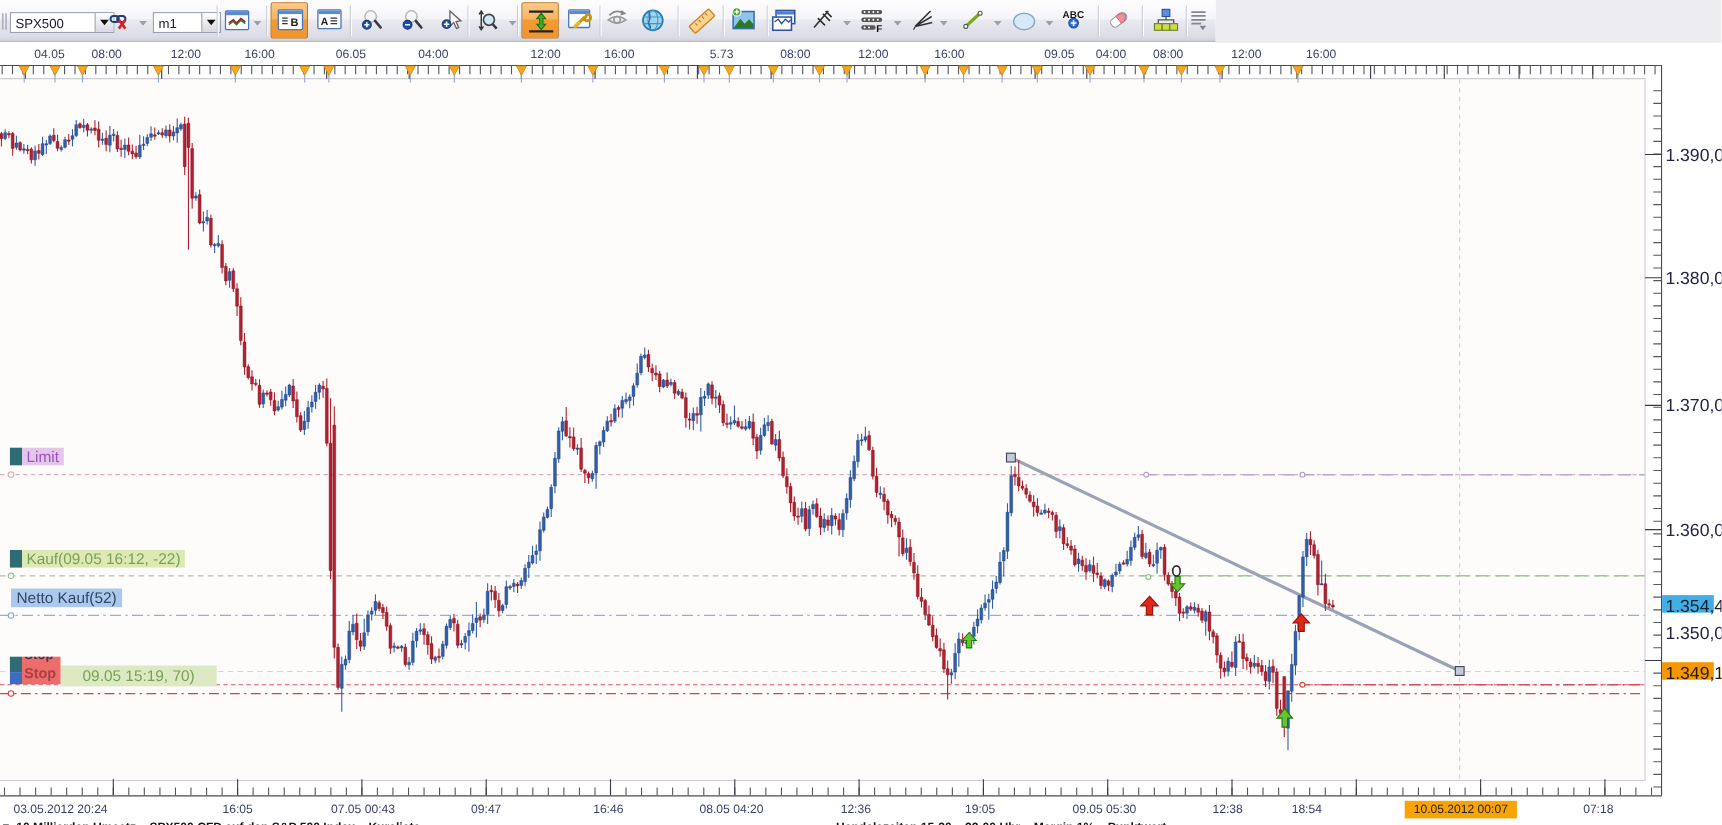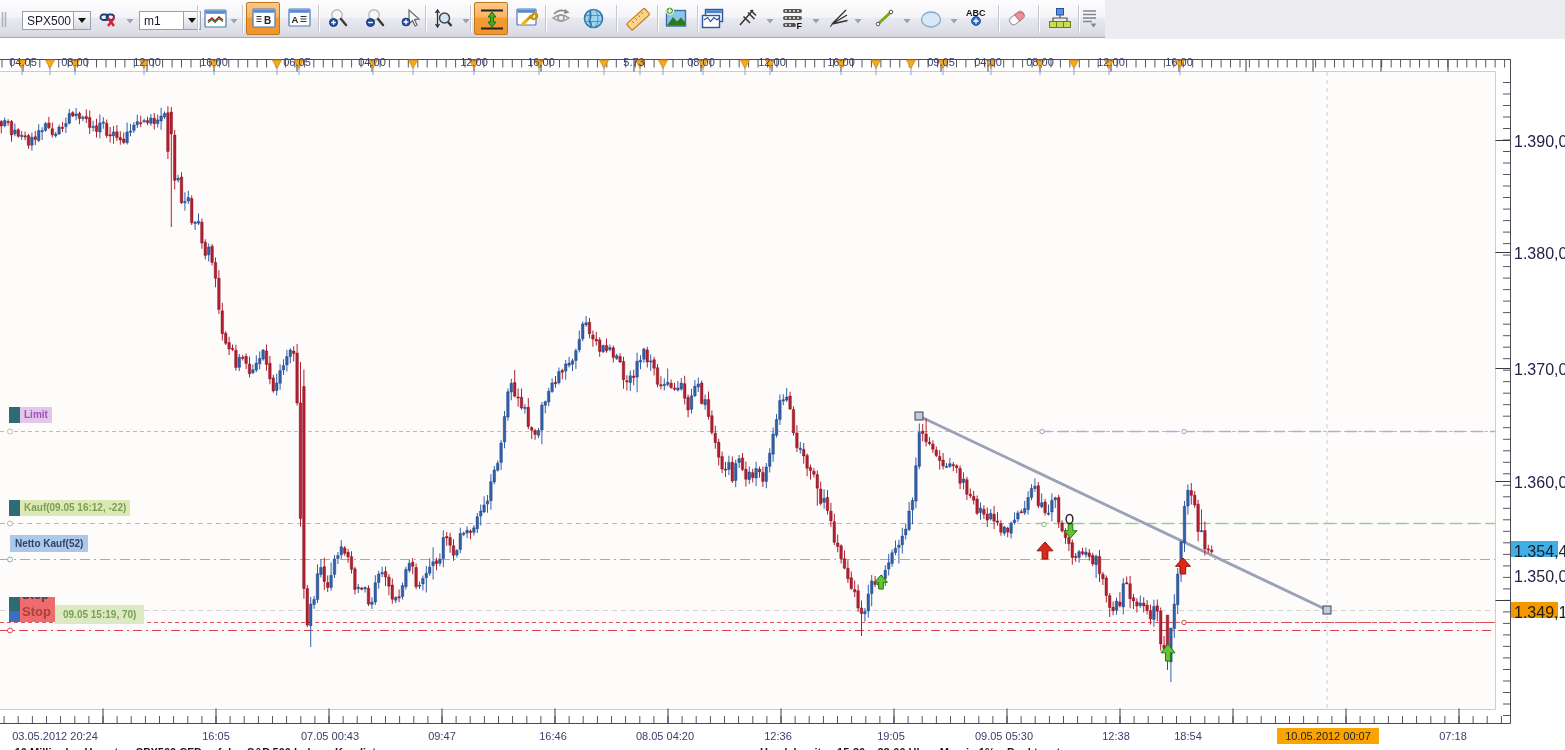--- a/index.html
+++ b/index.html
@@ -3,42 +3,42 @@
 * { margin:0; padding:0; box-sizing:border-box; }
 html,body { width:1565px; height:750px; overflow:hidden; }
 body { font-family:"Liberation Sans", sans-serif; background:#fff; position:relative; }
 #root { position:absolute; left:0; top:0; width:1565px; height:750px; }
 .abs { position:absolute; }
 .toolbar { left:0; top:0; width:1105px; height:38px;
   background:linear-gradient(#fdfdfe 0%,#f5f5f9 45%,#e9e9f0 50%,#dcdce6 90%,#d2d2de 100%);
   border-bottom:1px solid #a8a8b6; }
 .tbflat { left:1105px; top:0; width:460px; height:42px; background:#ededf1; }
 .labelstrip { left:0; top:39px; width:1565px; height:20px; background:#fff; }
-.tlab { position:absolute; top:16px; font-size:11px; color:#39406a; transform:translateX(-50%); white-space:nowrap; }
+.tlab { position:absolute; top:4px; font-size:11px; color:#39406a; transform:translateX(-50%); white-space:nowrap;margin-left:22px; }
 .blab { position:absolute; top:730px; font-size:11px; color:#39406a; transform:translateX(-50%); white-space:nowrap;text-align:center; }
 .plab { position:absolute; left:1514px; font-size:16px; color:#232348; white-space:nowrap; }
 .combo { position:absolute; top:11px; height:19px; background:#fff; border:1px solid #9aa0b0; }
 .combo .txt { position:absolute; left:4px; top:2px; font-size:12px; color:#1a1a2e; }
 .combo .btn { position:absolute; right:0; top:0; width:17px; height:17px;
   background:linear-gradient(#fefefe,#d8d8e2); border-left:1px solid #9aa0b0; }
 .combo .btn:after { content:""; position:absolute; left:4px; top:6px;
   border:4px solid transparent; border-top:5px solid #111; }
 .obtn { position:absolute; top:2px; width:34px; height:33px; border:1px solid #c0761c;
   background:linear-gradient(#fbc98a 0%,#f8b560 45%,#f39b33 50%,#f0952c 100%); border-radius:2px; }
-.olabel { position:absolute; font-size:10px; white-space:nowrap; line-height:16px;font-weight:bold; }
+.olabel { position:absolute; font-size:14px; white-space:nowrap; line-height:16px; }
 </style></head><body>
 <div id="root">
 <div class="abs tbflat"></div>
 <div class="abs toolbar"></div>
 <div class="abs labelstrip"></div>
 
 <div class="abs obtn" style="left:246px"></div>
 <div class="abs obtn" style="left:474px"></div>
 
-<div class="combo" style="left:22px; width:69px">
+<div class="combo" style="left:9px; width:95px">
       <span class="txt">SPX500</span>
       <span class="btn"></span>
     </div>
 <div class="combo" style="left:139px; width:62px">
       <span class="txt">m1</span>
       <span class="btn"></span>
     </div>
 
 <svg class="abs" style="left:0;top:0" width="1565" height="750" viewBox="0 0 1565 750">
 <g>
@@ -341,21 +341,21 @@
 <div class="abs" style="left:1511px;top:541px;width:47px;height:16px;background:#42aee6"></div>
 <div class="plab" style="top:543px;left:1514px;color:#16202e">1.354,4</div>
 <div class="abs" style="left:1511px;top:602px;width:47px;height:16px;background:#f59800"></div>
 <div class="plab" style="top:604px;left:1514px;color:#241c08">1.349,1</div>
 
 <div class="abs" style="left:9px;top:407px;width:11px;height:16px;background:#2e6b74"></div>
 <div class="olabel" style="left:20px;top:407px;background:#e2c7e8;color:#a050c0;padding:0 4px;">Limit</div>
 <div class="abs" style="left:9px;top:500px;width:11px;height:16px;background:#2e6b74"></div>
 <div class="olabel" style="left:20px;top:500px;background:#dde9b4;color:#79a055;padding:0 4px;">Kauf(09.05 16:12, -22)</div>
 <div class="olabel" style="left:10px;top:535px;background:#abc9ee;color:#32465e;padding:0 5px;line-height:17px">Netto Kauf(52)</div>
-<div class="olabel" style="left:55px;top:605px;background:#dde9c2;color:#79a055;padding:0 8px;line-height:19px">09.05 15:19, 70)</div>
+<div class="olabel" style="left:55px;top:605px;background:#dde9c2;color:#79a055;padding:0 20px;line-height:19px">09.05 15:19, 70)</div>
 <div class="abs" style="left:9px;top:597px;width:11px;height:14px;background:#2e6b74"></div>
 <div class="abs" style="left:9px;top:611px;width:11px;height:11px;background:#3a6ec0"></div>
 <div class="abs" style="left:20px;top:597px;width:35px;height:25px;background:#ee6c6c;overflow:hidden">
 <div style="position:absolute;left:2px;top:-9px;font-size:12px;color:#3c3c50;font-weight:bold">Stop</div>
 <div style="position:absolute;left:2px;top:7px;font-size:13px;color:#a84040;font-weight:bold">Stop</div>
 </div>
 
 <div class="abs" style="left:0;top:746px;width:1565px;height:4px;overflow:hidden;color:#14161c;font-size:11px;font-weight:bold">
 <span style="position:absolute;left:2px;top:0">■ &nbsp;10 Milliarden Umsatz – SPX500 CFD auf den S&amp;P 500 Index – Kursliste</span>
 <span style="position:absolute;left:760px;top:0">Handelszeiten 15:30 – 22:00 Uhr – Margin 1% – Punktwert</span>

